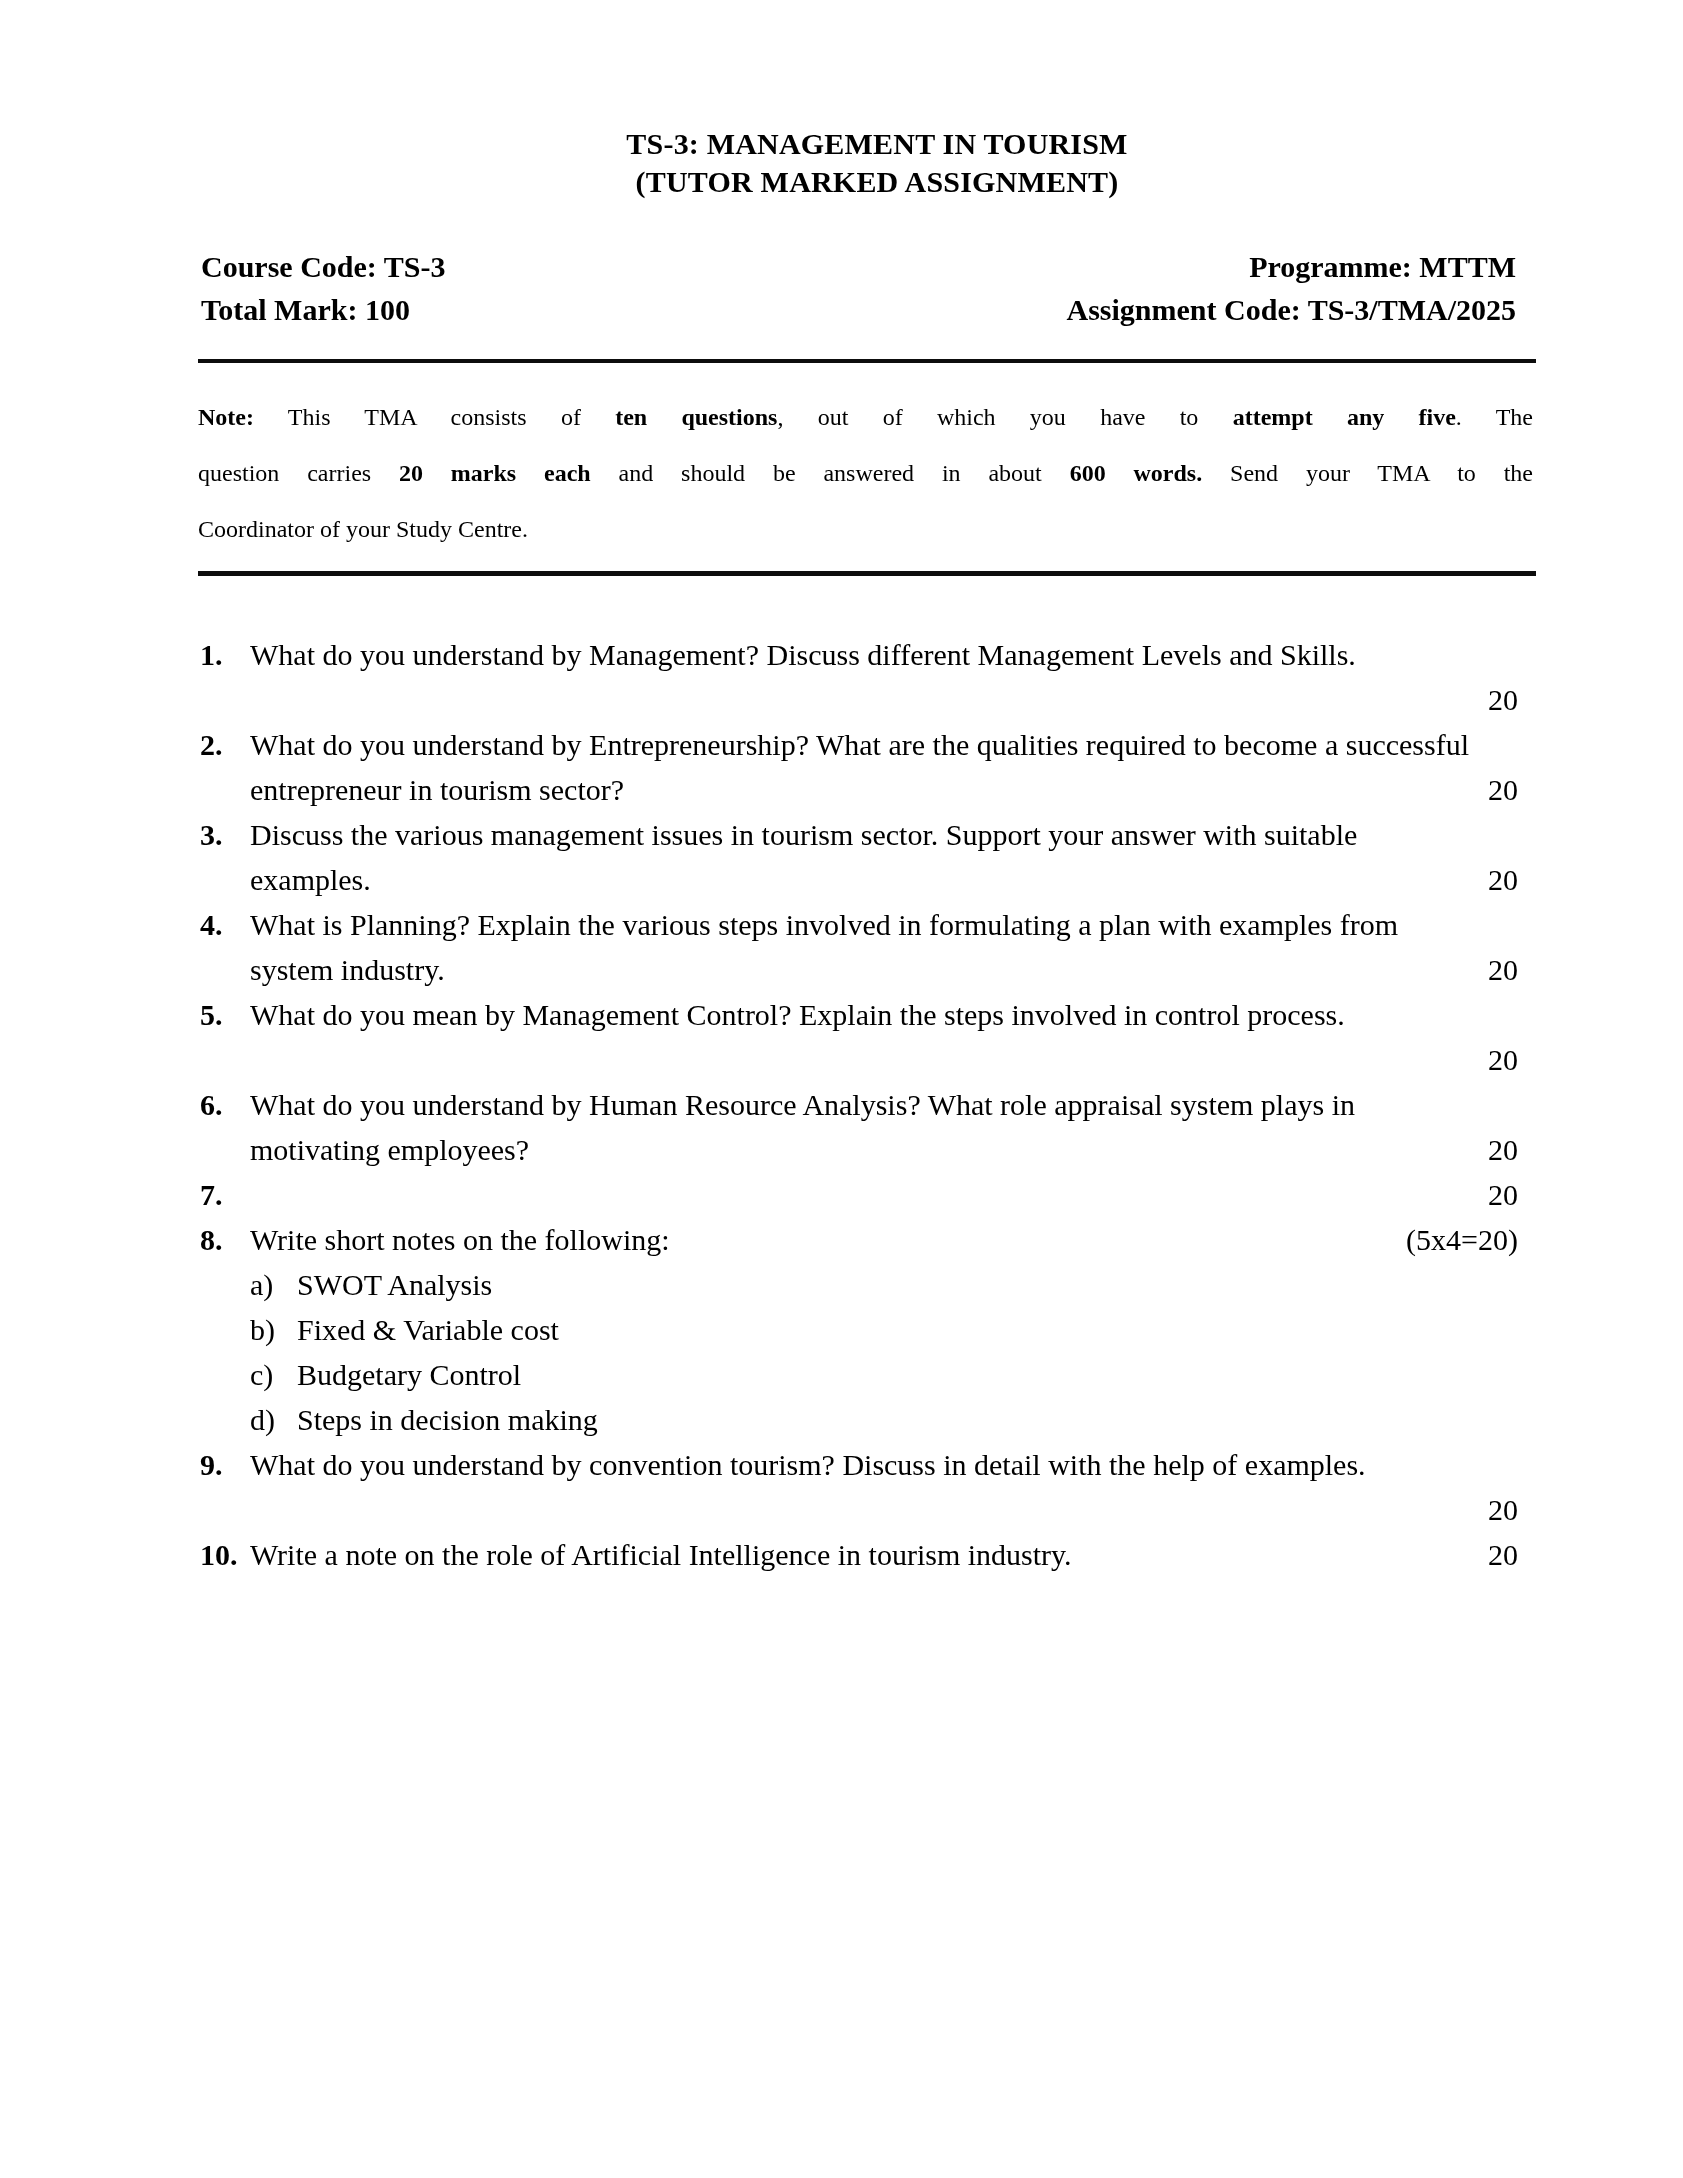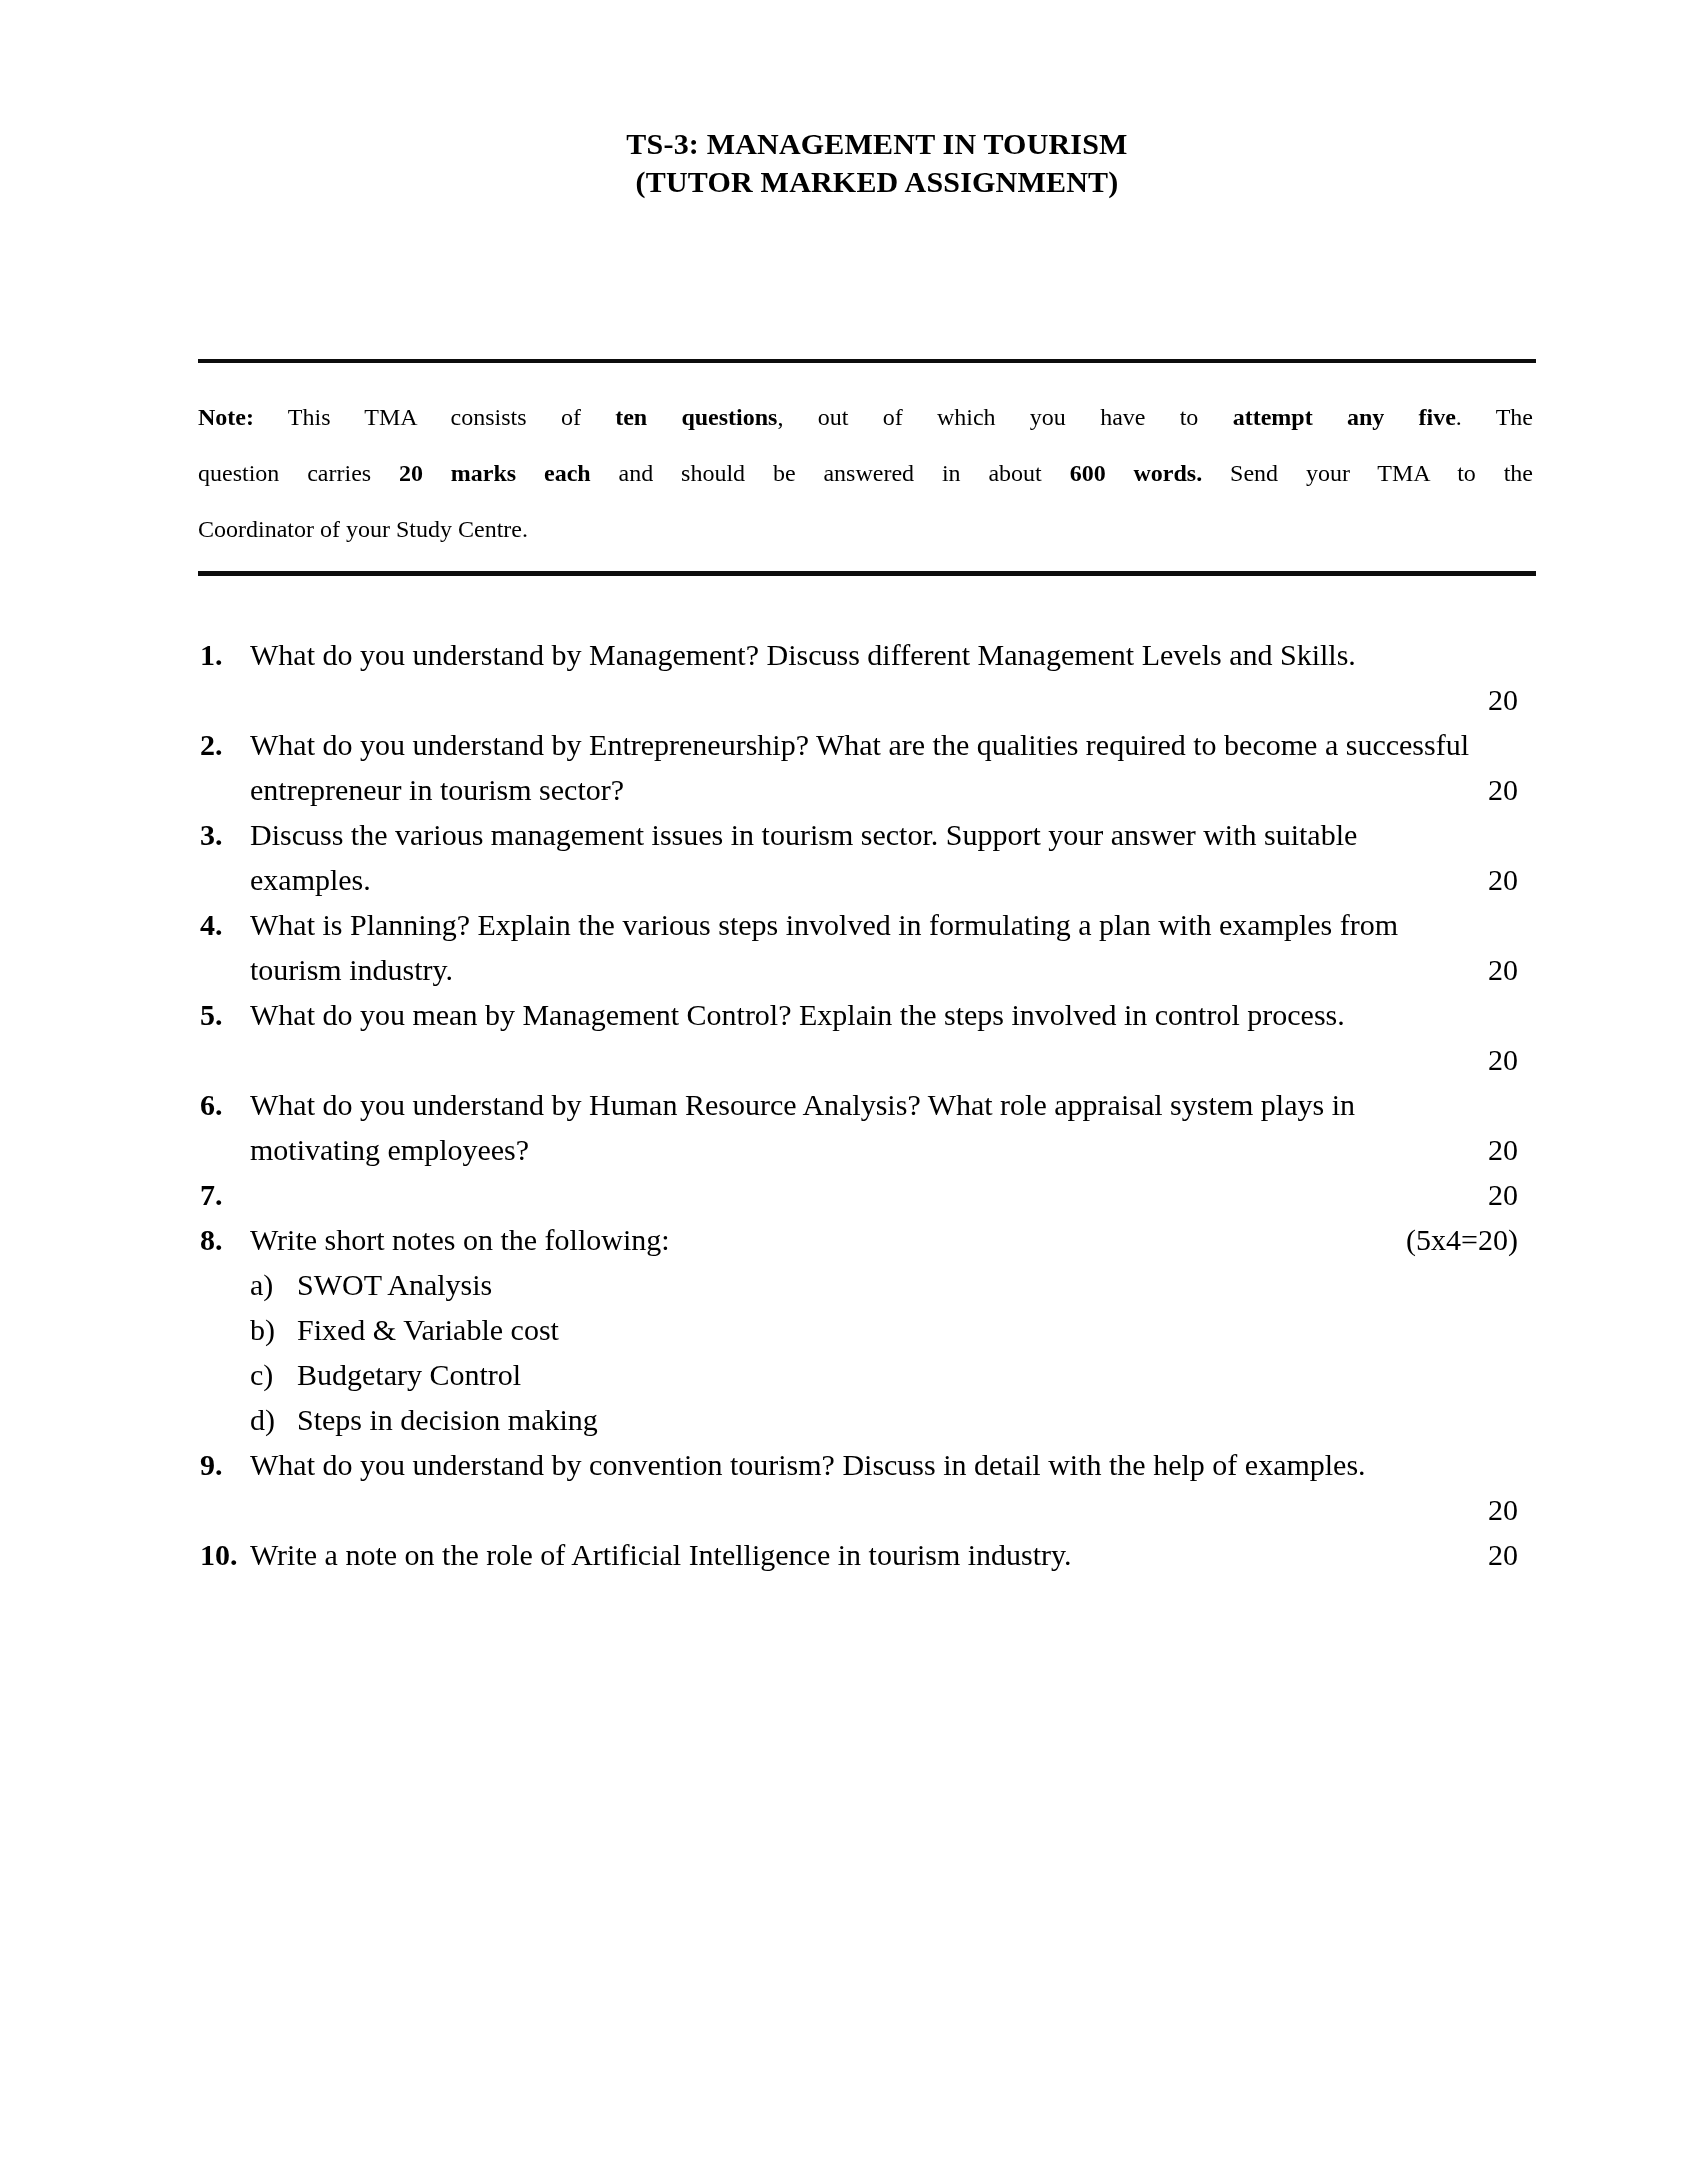--- a/index.html
+++ b/index.html
@@ -119,20 +119,30 @@
 </head>
 <body>
 
 <div class="page">
 
   <div class="title">
     <div>TS-3: MANAGEMENT IN TOURISM</div>
     <div>(TUTOR MARKED ASSIGNMENT)</div>
   </div>
 
+  <div class="hdr">
+    <div class="hrow">
+      <span>Course Code: TS-3</span>
+      <span>Programme: MTTM</span>
+    </div>
+    <div class="hrow">
+      <span>Total Mark: 100</span>
+      <span>Assignment Code: TS-3/TMA/2025</span>
+    </div>
+  </div>
 
   <div class="rule rule1"></div>
 
   <div class="note" id="note">
       <div class="nline just"><span class="seg-b">Note:</span><span class="seg-r"> This TMA consists of </span><span class="seg-b">ten questions</span><span class="seg-r">, out of which you have to </span><span class="seg-b">attempt any five</span><span class="seg-r">. The</span></div>
       <div class="nline just"><span class="seg-r">question carries </span><span class="seg-b">20 marks each</span><span class="seg-r"> and should be answered in about </span><span class="seg-b">600 words.</span><span class="seg-r"> Send your TMA to the</span></div>
       <div class="nline"><span class="seg-r">Coordinator of your Study Centre.</span></div>
     </div>
 
   <div class="rule rule2"></div>
@@ -160,21 +170,21 @@
       </div>
       <div class="qrow">
         <span class="qtext">examples.</span>
         <span class="qmarks">20</span>
       </div>
       <div class="qrow">
         <span class="qnum">4.</span>
         <span class="qtext">What is Planning? Explain the various steps involved in formulating a plan with examples from</span>
       </div>
       <div class="qrow">
-        <span class="qtext">tourism industry.</span>
+        <span class="qtext">system industry.</span>
         <span class="qmarks">20</span>
       </div>
       <div class="qrow">
         <span class="qnum">5.</span>
         <span class="qtext">What do you mean by Management Control? Explain the steps involved in control process.</span>
       </div>
       <div class="qrow">
         <span class="qtext"></span>
         <span class="qmarks">20</span>
       </div>

